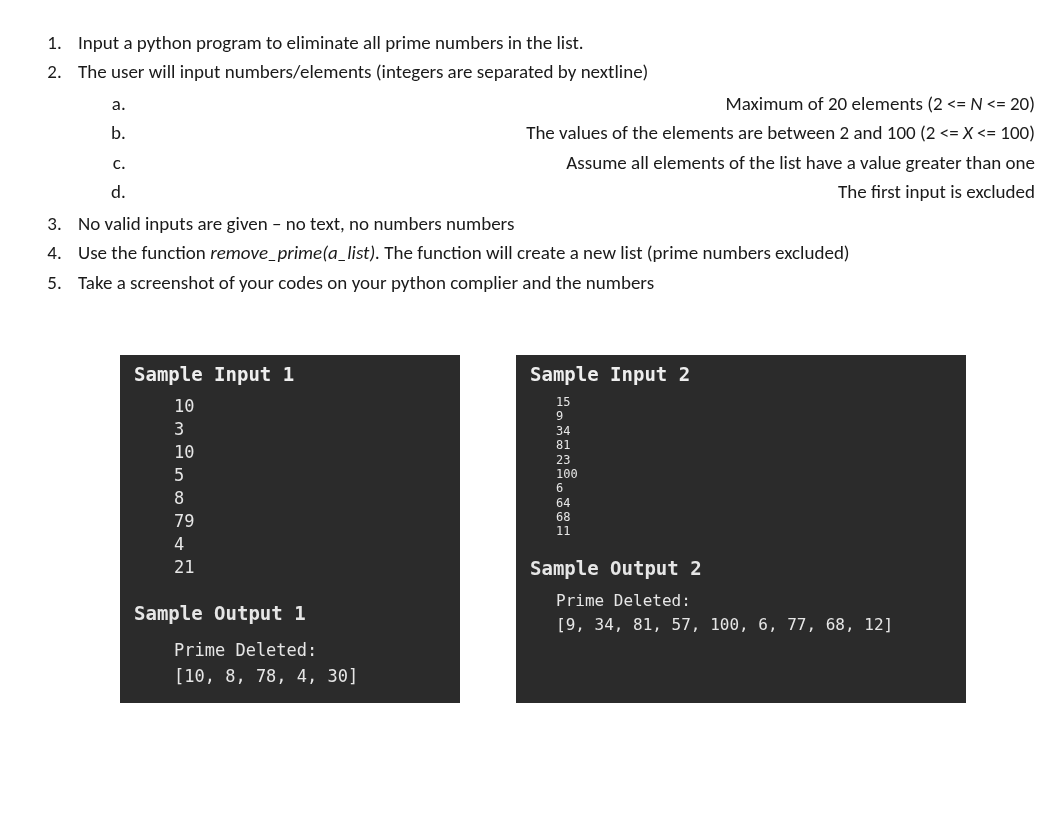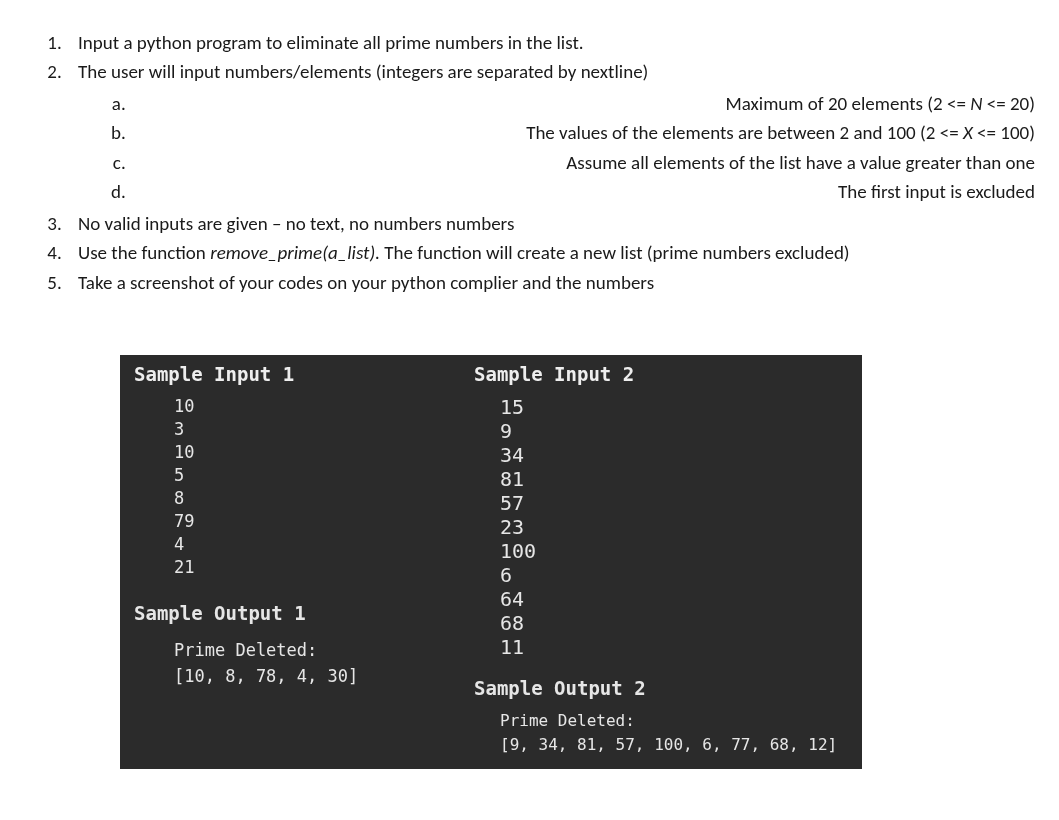--- a/index.html
+++ b/index.html
@@ -27,44 +27,45 @@
     padding-left: 52px;
     text-align: right;
   }
   ol.sub > li {
     padding-left: 10px;
     line-height: 1.55;
   }
   em { font-style: italic; }
   .samples {
     display: flex;
+    gap: 56px;
     margin: 58px 0 12px 96px;
   }
   .codebox {
     background: #2b2b2b;
     color: #e6e6e6;
     font-family: Consolas, "Menlo", monospace;
     width: 340px;
     box-sizing: border-box;
   }
-  .codebox-wide { width: 402px; }
+  .codebox-wide { width: 450px; }
   .codebox .title {
     font-size: 19px;
     font-weight: 600;
     padding: 8px 14px 10px 14px;
     color: #eee;
   }
   .codebox .lines {
     padding: 0 0 4px 54px;
     font-size: 17px;
     line-height: 1.35;
   }
   .codebox .lines-tight {
     padding: 0 4px 4px 40px;
-    font-size: 20px;
+    font-size: 12px;
     line-height: 1.2;
   }
   .sectitle {
     font-size: 19px;
     font-weight: 600;
     padding: 20px 14px 6px 14px;
   }
   .outblk {
     padding: 8px 0 14px 54px;
     font-size: 17px;
@@ -122,21 +123,20 @@
     </div>
   </div>
 
   <div class="codebox codebox-wide">
     <div class="title">Sample Input 2</div>
     <div class="lines-tight">
       <div>15</div>
       <div>9</div>
       <div>34</div>
       <div>81</div>
-      <div>57</div>
       <div>23</div>
       <div>100</div>
       <div>6</div>
       <div>64</div>
       <div>68</div>
       <div>11</div>
     </div>
     <div class="sectitle" style="padding-top:14px">Sample Output 2</div>
     <div class="outblk-tight">
       <div>Prime Deleted:</div>

